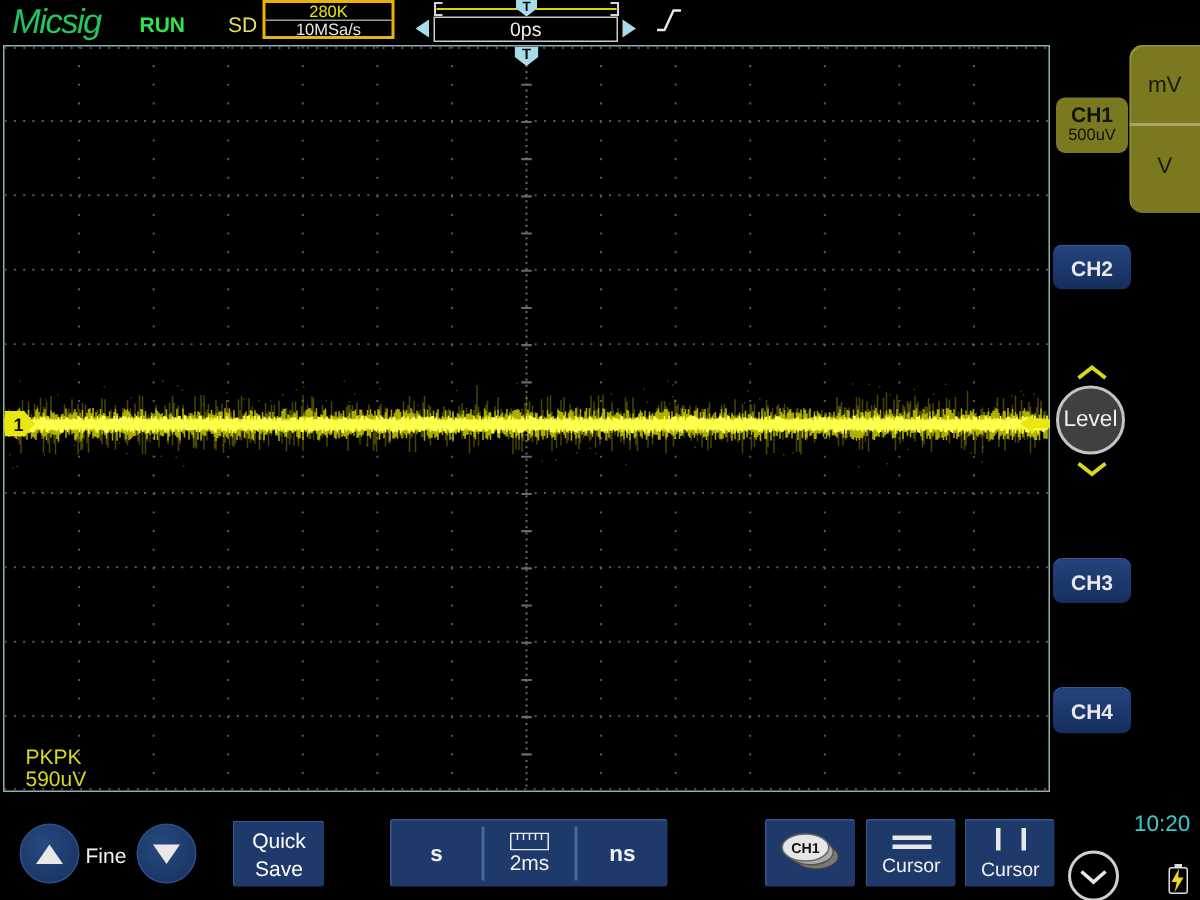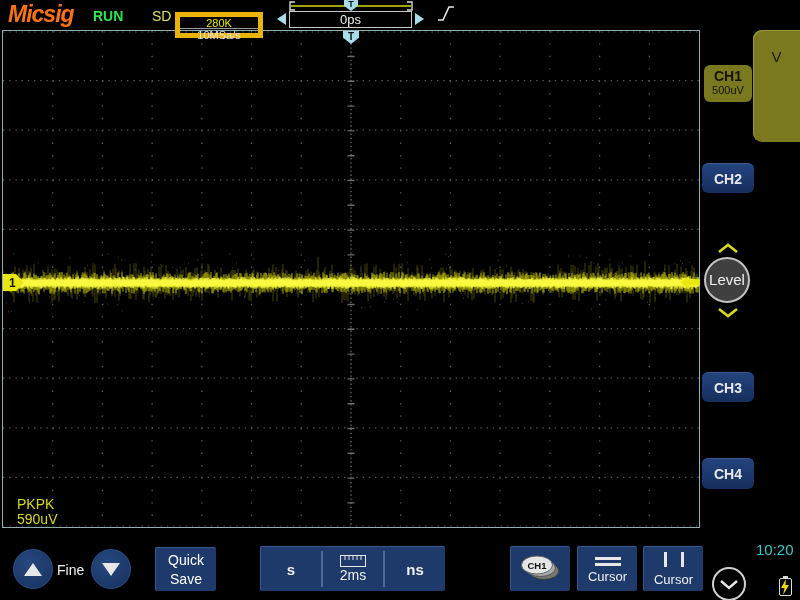--- a/index.html
+++ b/index.html
@@ -2,24 +2,24 @@
 <html><head>
 <meta charset="utf-8">
 <style>
   * { margin:0; padding:0; box-sizing:border-box; }
   html,body { width:800px; height:600px; background:#000; overflow:hidden;
     font-family:"Liberation Sans", sans-serif; position:relative; }
   .abs { position:absolute; }
 
   
   #top-bar { position:absolute; left:0; top:0; width:800px; height:29px; background:#000; z-index:5; }
-  .logo { left:8px; top:1px; font-size:23px; font-weight:bold; font-style:italic; color:#f97316; letter-spacing:-1px; }
+  .logo { left:8px; top:1px; font-size:23px; font-weight:normal; font-style:italic; color:#22c55e; letter-spacing:-1px; }
   .run  { left:93px; top:8px; font-size:14px; font-weight:bold; color:#2ee54a; }
   .sd   { left:152px; top:8px; font-size:14px; color:#e0e060; }
-  .srbox { left:175px; top:12px; width:88px; height:26px; border:5px solid #eab308; }
+  .srbox { left:175px; top:0; width:88px; height:26px; border:2px solid #eab308; }
   .srbox .row { height:12px; line-height:12px; text-align:center; font-size:11px; }
   .srbox .row.mem { color:#e8e800; border-bottom:1px solid #9aa0a0; }
   .srbox .row.rate { color:#e8e8e8; }
   .posbox { left:289px; top:11px; width:123px; height:17px; border:1px solid #c8c8c8;
     color:#f0f0f0; font-size:13px; text-align:center; line-height:15px; background:#000; }
   .tri { width:0; height:0; }
   .tri-left  { left:277px; top:13px; border-top:6px solid transparent; border-bottom:6px solid transparent; border-right:9px solid #a8dce8; }
   .tri-right { left:415px; top:13px; border-top:6px solid transparent; border-bottom:6px solid transparent; border-left:9px solid #a8dce8; }
   .t-pent { background:#a8dce8; color:#061018; font-size:9px; font-weight:bold; text-align:center;
     clip-path:polygon(0 0,100% 0,100% 52%,50% 100%,0 52%); line-height:9px; }
@@ -157,20 +157,21 @@
     <polygon points="0,8.5 9,2 9,5.5 20,5.5 20,11.5 9,11.5 9,15" fill="#e8e810"></polygon>
   </svg>
 
   <div class="abs pkpk">
     <div>PKPK</div>
     <div>590uV</div>
   </div>
 </div>
 
 <div class="abs mvv">
+  <div class="half-top">mV</div>
   <div class="half-bot">V</div>
 </div>
 
 <div class="abs ch1-badge">
   <div class="l1">CH1</div>
   <div class="l2">500uV</div>
 </div>
 
 <div class="abs chbtn ch2">CH2</div>
 

